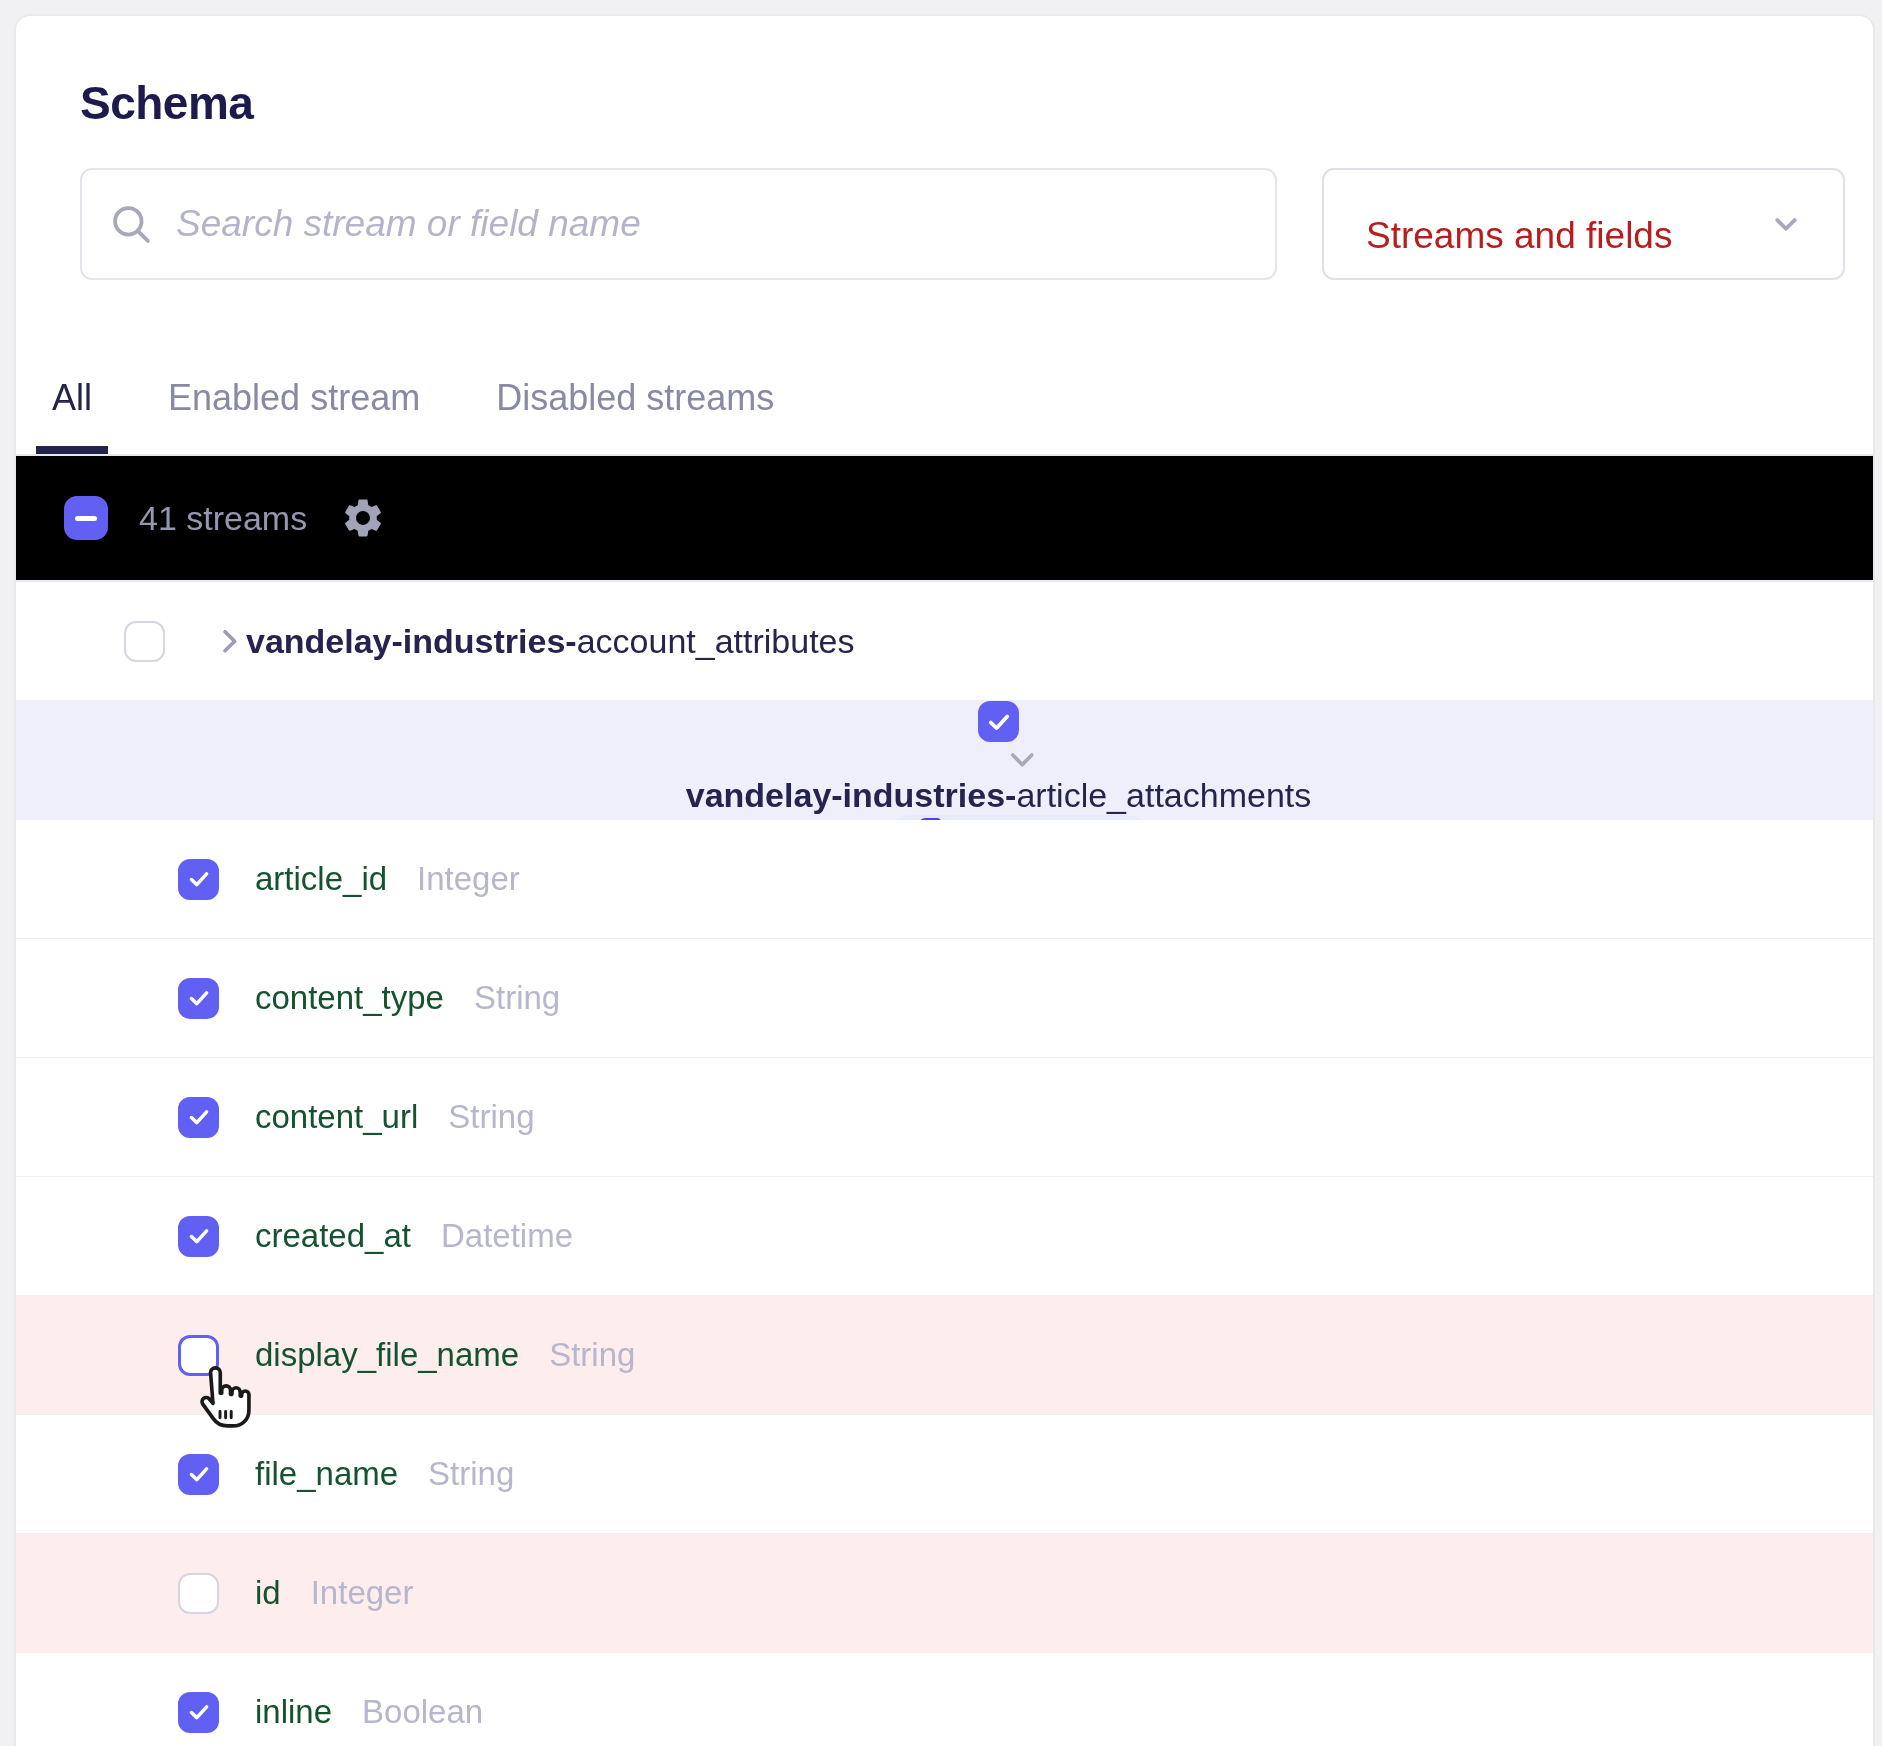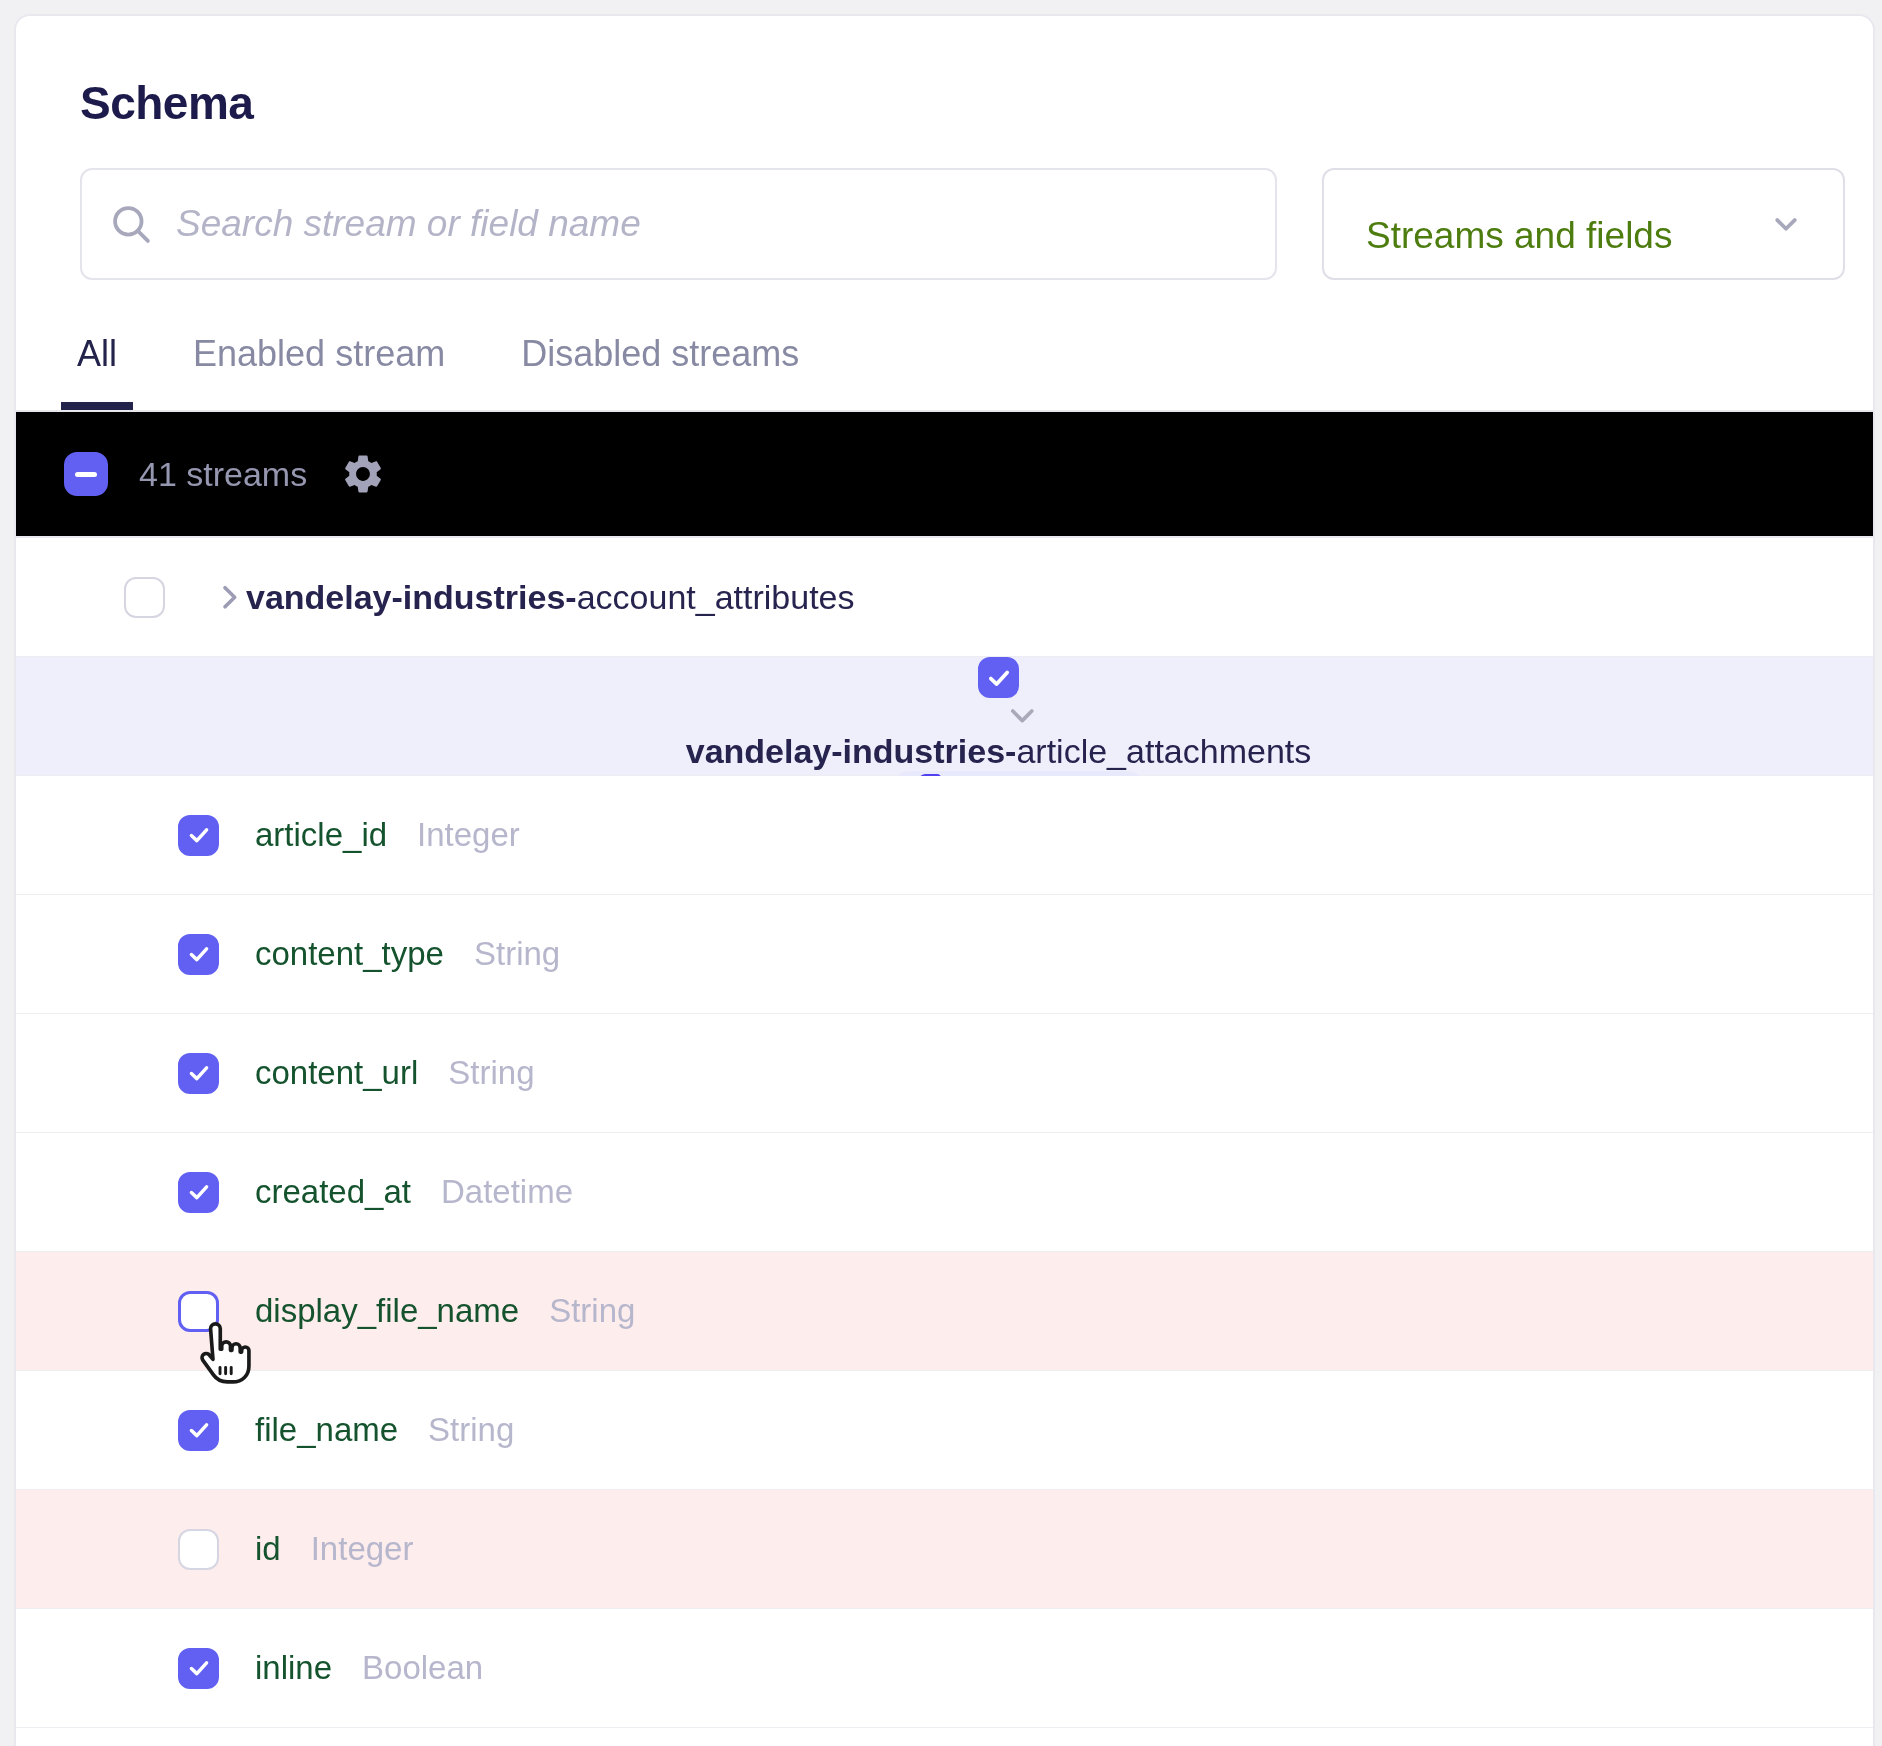--- a/index.html
+++ b/index.html
@@ -36,25 +36,25 @@
     font-family:"Liberation Sans", sans-serif;
     font-size:37px; color:#a16207; padding-left:22px;font-style:italic;
   }
   .search-box input::placeholder { color:#b4b4c8; }
   .dropdown {
     margin-left:45px; flex:0 0 523px;
     display:flex; align-items:center; justify-content:space-between;
     border:2px solid #dfdfe8; border-radius:12px; background:#fff;
     padding:0 38px 0 42px; cursor:pointer;
   }
-  .dropdown .dd-value { font-size:37px; color:#4d7c0f;margin-top:24px; }
+  .dropdown .dd-value { font-size:37px; color:#b91c1c;margin-top:24px; }
   
   .tabs {
     display:flex; align-items:flex-start;
-    padding-left:45px; margin-top:52px;
+    padding-left:20px; margin-top:96px;
     border-bottom:2px solid #e7e7ec;
   }
   .tab {
     font-size:36px; color:#888aa4; line-height:44px;
     padding:0 16px 26px 16px; margin-right:44px;
     border-bottom:8px solid transparent; cursor:pointer;
     white-space:nowrap;
   }
   .tab.active { color:#23234c; border-bottom-color:#23234c; }
   

